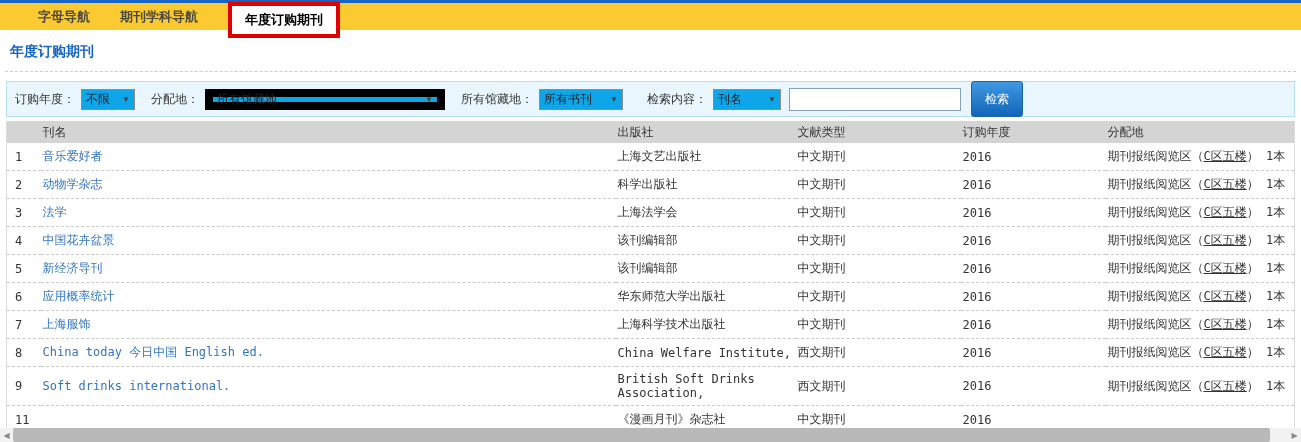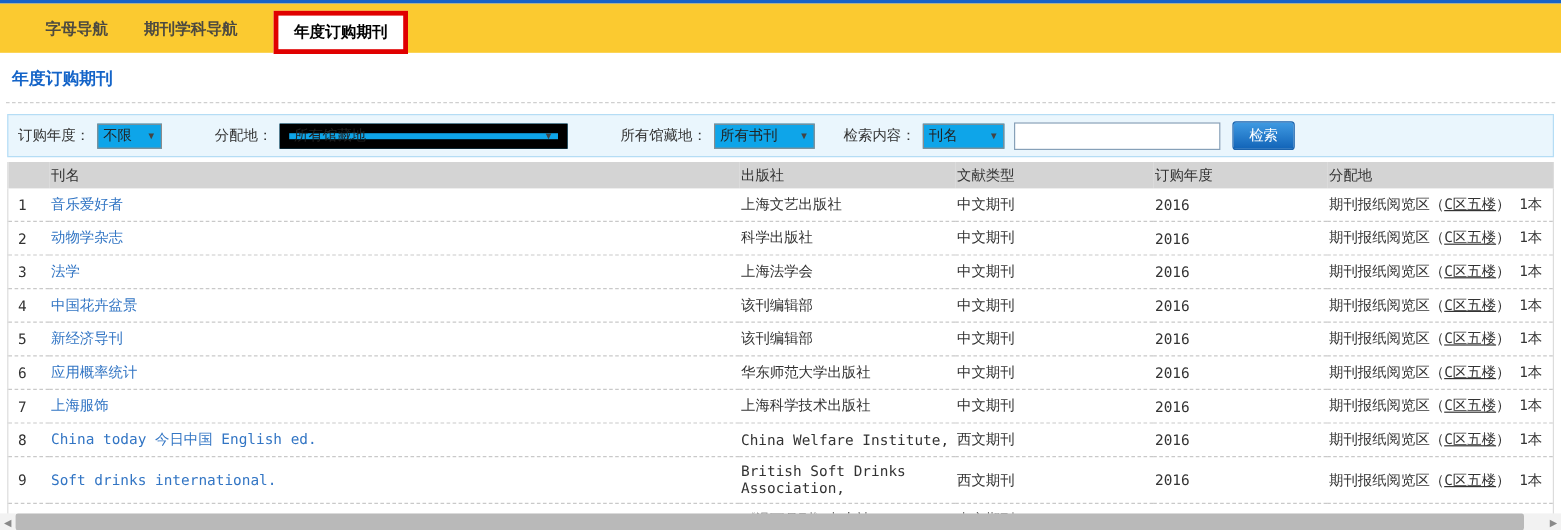--- a/index.html
+++ b/index.html
@@ -4,21 +4,21 @@
 <style>
   * { box-sizing: border-box; }
   html,body { margin:0; padding:0; }
   body {
     width:1301px; height:442px; overflow:hidden; position:relative;
     background:#fff; font-family:"Liberation Sans", sans-serif;
   }
   
   .top-strip { height:3px; background:var(--topbar-blue,#1863c6); }
   .navbar {
-    height:41px; background:var(--accent-yellow,#fbca30);
+    height:27px; background:var(--accent-yellow,#fbca30);
     display:flex; align-items:center; padding-left:38px; position:relative; z-index:5;
   }
   .nav-tab {
     font-size:13px; font-weight:bold; color:#4d4a40; margin-right:30px;
     cursor:pointer; white-space:nowrap;
   }
   .nav-tab.active {
     background:#fff; color:#000;
     border:4px solid var(--highlight-red,#e00000);
     padding:5px 13px; margin-right:26px; margin-bottom:-7px; margin-top:-1px;
@@ -29,34 +29,34 @@
     margin:13px 0 10px 10px;
   }
   .dashed-sep { border-top:1px dashed #cfcfcf; margin:0 5px; height:0; }
   
   .filter-bar {
     margin:9px 6px 0 6px; width:1289px; height:36px;
     background:var(--filter-bg,#eaf6fd); border:1px solid var(--filter-border,#b5ddf5);
     display:flex; align-items:center; font-size:12px; color:#333; padding:0 8px;
   }
   .flabel { white-space:nowrap; }
-  .ml6{margin-left:6px;} .ml8{margin-left:8px;} .ml10{margin-left:10px;} .ml24{margin-left:24px;} .ml28{margin-left:44px;}
+  .ml6{margin-left:6px;} .ml8{margin-left:8px;} .ml10{margin-left:10px;} .ml24{margin-left:24px;} .ml28{margin-left:16px;}
   .fake-select {
     background:#0ea5e9; border:1px solid #8b8b8b; height:21px;
     display:inline-flex; align-items:center; justify-content:space-between;
     padding:0 4px; cursor:pointer; font-size:12px; color:#222; white-space:nowrap;
   }
   .fake-select.focused { border:8px solid #000000; }
   .caret { font-size:8px; color:#444; margin-left:6px; }
   .search-input {
     width:172px; height:23px; border:1px solid #86a0b8; padding:0 4px;
     font-size:12px; background:#fff;
   }
   .search-btn {
-    height:24px; padding:0 13px; font-size:12px; color:#fff; cursor:pointer;
+    height:36px; padding:0 13px; font-size:12px; color:#fff; cursor:pointer;
     background:linear-gradient(var(--button-blue-top,#3f9ae2), var(--button-blue-bottom,#1264b8));
     border:1px solid #1b63ad; border-radius:3px;
   }
   
   .journal-table {
     width:1289px; margin:4px 6px 0 6px; border-collapse:collapse; table-layout:fixed;
     font-family:"DejaVu Sans Mono","Liberation Sans",sans-serif;
     font-size:12px; color:#333;
     border-left:1px solid #dcdcdc; border-right:1px solid #dcdcdc;
   }

